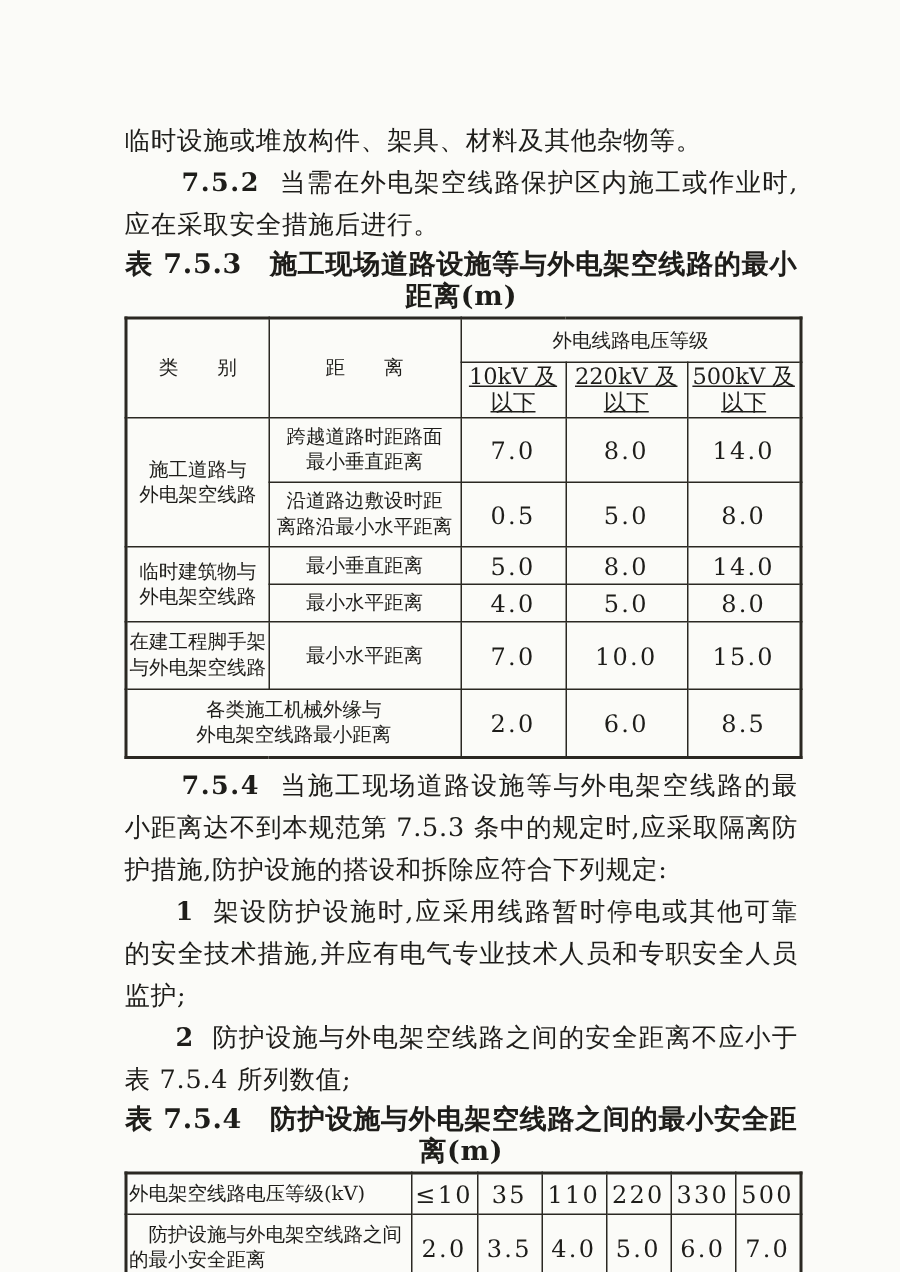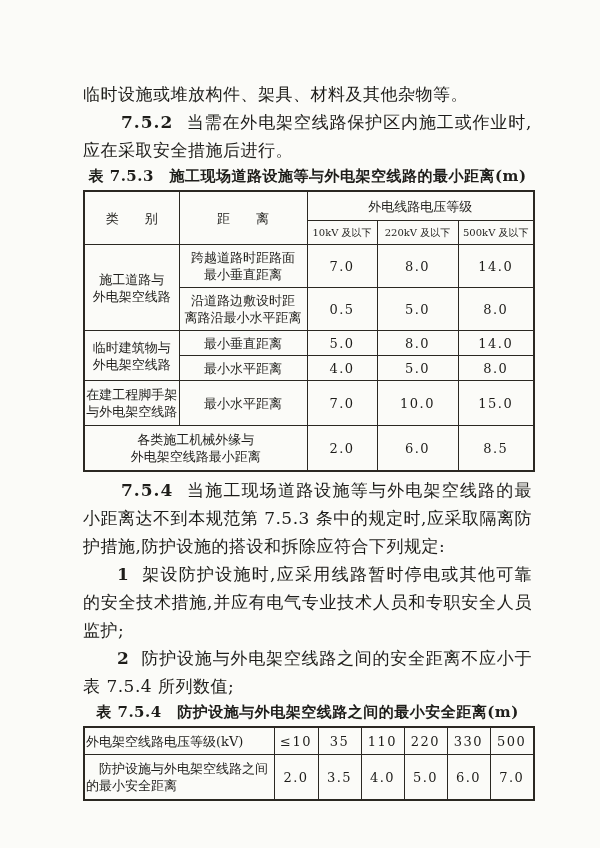--- a/index.html
+++ b/index.html
@@ -18,21 +18,21 @@
     font-size:17px;
     line-height:28px;
     text-align:justify;
     letter-spacing:0.5px;
   }
   .clause-num{font-weight:bold;letter-spacing:1px;padding-right:13px;margin-left:38px;}
   .item-para{text-indent:2em;}
   .item-num{font-weight:bold;padding-right:12px;}
   .tbl-title{
     margin:2px 0 3px;
-    font-size:15px;
+    font-size:18px;
     font-weight:bold;
     text-align:center;
     letter-spacing:0.5px;
     line-height:21px;
   }
   table{
     border-collapse:collapse;
     table-layout:fixed;
     width:450px;
     border:2px solid #2b2822;
@@ -41,23 +41,23 @@
     border:1.5px solid #2b2822;
     text-align:center;
     vertical-align:middle;
     padding:1px 1px;
     font-size:13px;
     line-height:17px;
     letter-spacing:0;
   }
   .ln{display:block;line-height:17px;}
   .ln.indent{text-indent:1em;}
-  .val{font-size:13px;letter-spacing:1.5px;}
+  .val{font-size:16px;letter-spacing:1.5px;}
   tr.hrow1 td{height:26px;text-align:center;}
-  tr.hrow2 td{height:21px;font-size:10px;}
+  tr.hrow2 td{height:21px;font-size:15px;text-decoration:underline;}
   tr.r-tall td{height:40px;}
   tr.r-short td{height:22px;}
   tr.r-mid td{height:42px;}
   .t754 tr.hrow td{height:24px;}
   .t754 tr.drow td{height:42px;}
   .t754 td.lbl{text-align:left;}
   .t754 tr.hrow td.lbl{}
   .gap-sm{height:4px;}
 </style>
 </head>

